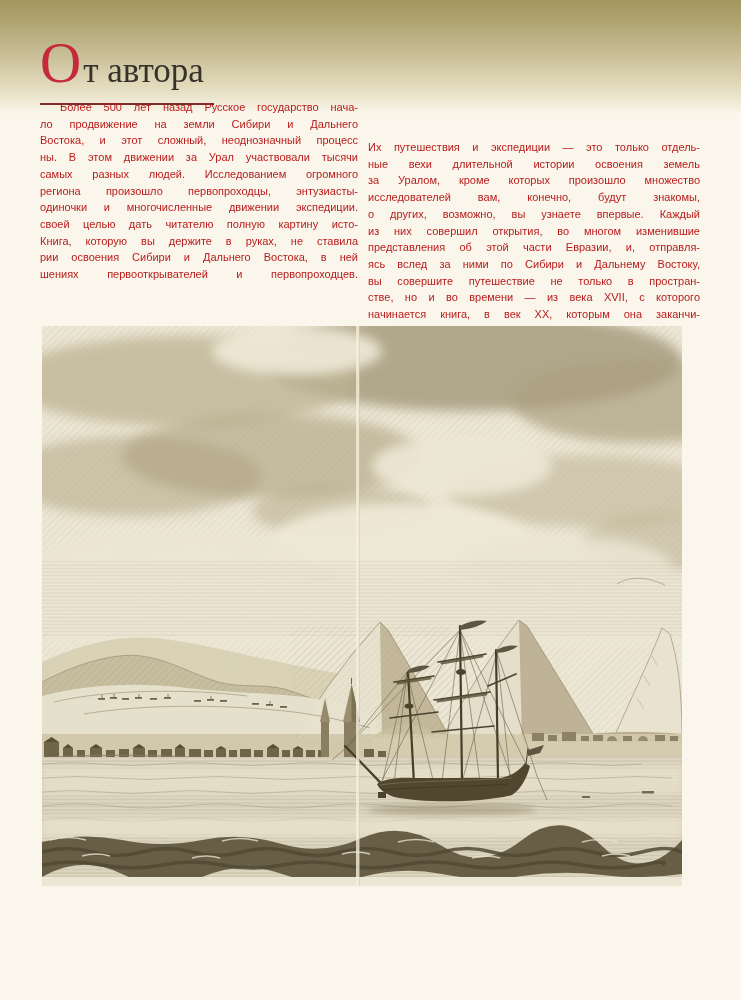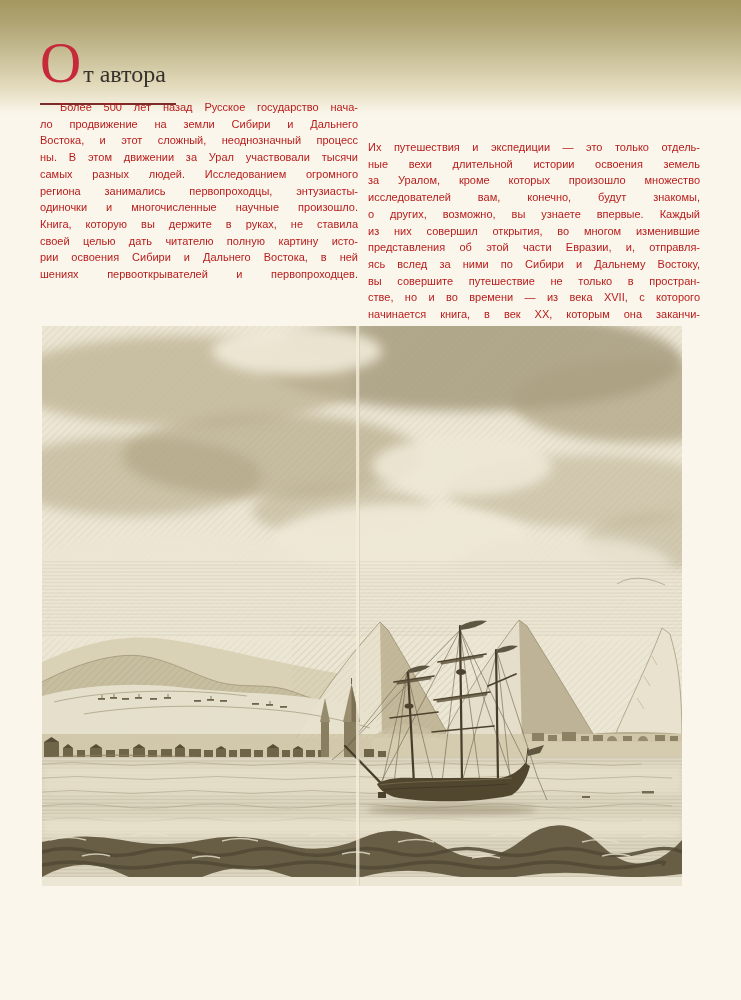--- a/index.html
+++ b/index.html
@@ -17,21 +17,21 @@
   .title-wrap{position:absolute;left:40px;top:40px;}
   .title{
     display:inline-block;
     font-family:"Liberation Serif","DejaVu Serif",serif;
     border-bottom:2.5px solid #7c2b28;
     padding:0 10px 3px 0;
     line-height:46px;
     white-space:nowrap;
   }
   .dropcap{font-size:57px;color:#c5293a;letter-spacing:0;}
-  .title-rest{font-size:24px;color:#36312b;margin-left:2px;}
+  .title-rest{font-size:35px;color:#36312b;margin-left:2px;}
   .intro{
     position:absolute;left:40px;top:99px;width:660px;
     display:flex;
     color:#b91c1c;
     font-size:11px;line-height:16.7px;
   }
   .col{width:318px;}
   .col2{width:332px;margin-left:10px;margin-top:40px;}
   .line{text-align:justify;text-align-last:justify;white-space:normal;}
   .col1 .line:first-child{text-indent:20px;}
@@ -53,24 +53,24 @@
     </div>
   </div>
 
   <div class="intro">
     <div class="col col1">
         <div class="line">Более 500 лет назад Русское государство нача-</div>
         <div class="line">ло продвижение на земли Сибири и Дальнего</div>
         <div class="line">Востока, и этот сложный, неоднозначный процесс</div>
         <div class="line">ны. В этом движении за Урал участвовали тысячи</div>
         <div class="line">самых разных людей. Исследованием огромного</div>
-        <div class="line">региона занимались первопроходцы, энтузиасты-</div>
-        <div class="line">одиночки и многочисленные научные произошло.</div>
+        <div class="line">региона произошло первопроходцы, энтузиасты-</div>
+        <div class="line">одиночки и многочисленные движении экспедиции.</div>
+        <div class="line">своей целью дать читателю полную картину исто-</div>
         <div class="line">Книга, которую вы держите в руках, не ставила</div>
-        <div class="line">своей целью дать читателю полную картину исто-</div>
         <div class="line">рии освоения Сибири и Дальнего Востока, в ней</div>
         <div class="line line-last">шениях первооткрывателей и первопроходцев.</div>
       </div>
     <div class="col col2">
         <div class="line">Их путешествия и экспедиции — это только отдель-</div>
         <div class="line">ные вехи длительной истории освоения земель</div>
         <div class="line">за Уралом, кроме которых произошло множество</div>
         <div class="line">исследователей вам, конечно, будут знакомы,</div>
         <div class="line">о других, возможно, вы узнаете впервые. Каждый</div>
         <div class="line">из них совершил открытия, во многом изменившие</div>

